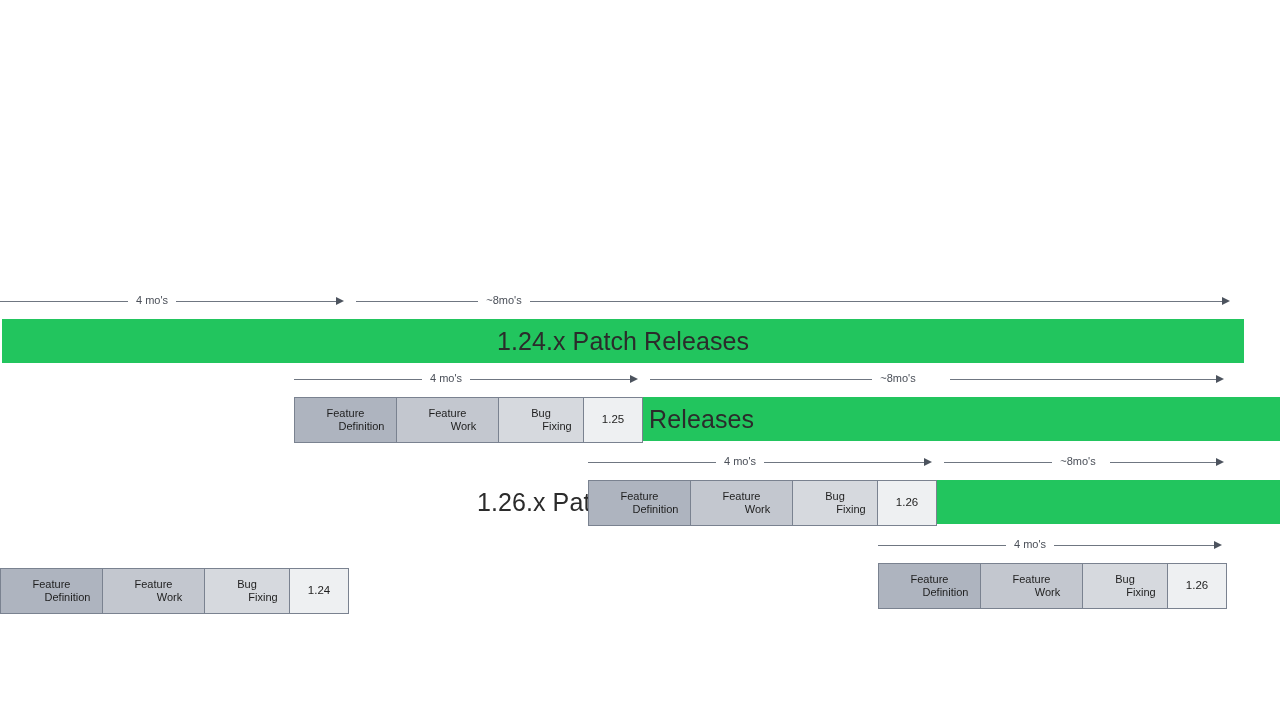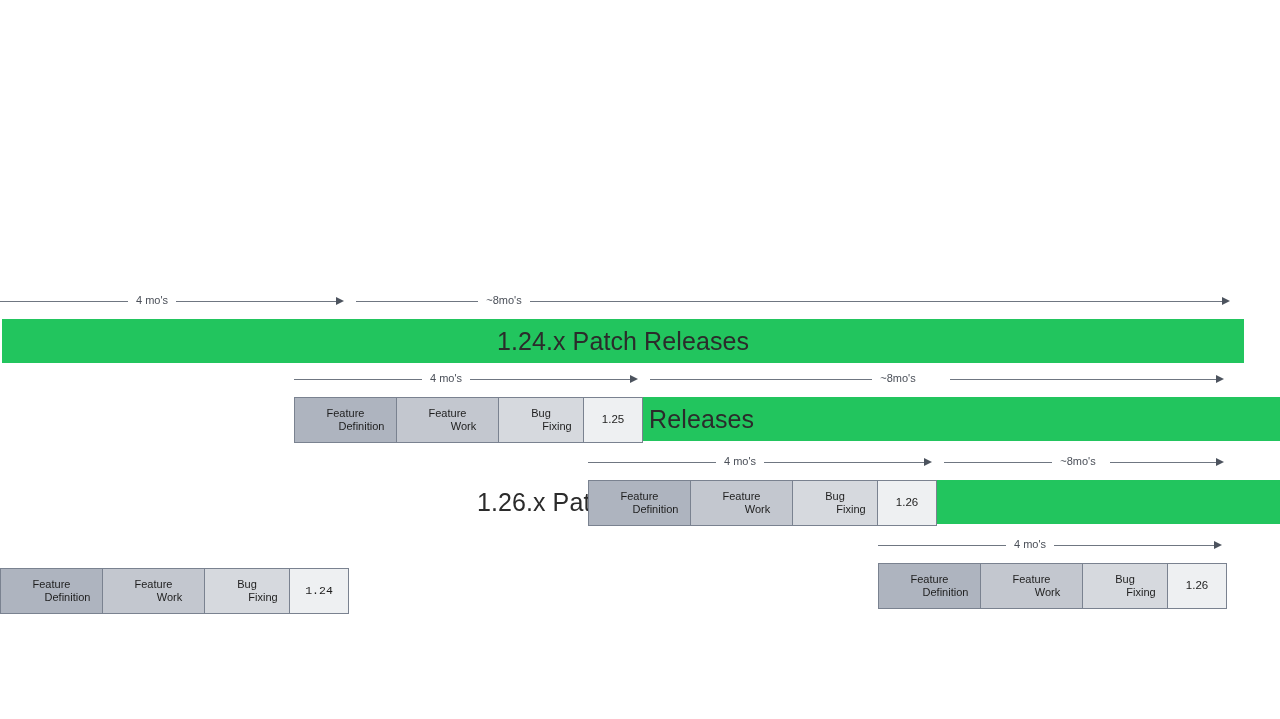--- a/index.html
+++ b/index.html
@@ -141,21 +141,21 @@
           <span class="line2">Definition</span>
         </div>
         <div class="phase-box phase-work" style="width: 103px;">
           <span>Feature</span>
           <span class="line2">Work</span>
         </div>
         <div class="phase-box phase-bug" style="width: 86px;">
           <span>Bug</span>
           <span class="line2">Fixing</span>
         </div>
-        <div class="phase-box phase-version" style="width: 60px; font-family: Liberation Mono, monospace;">
+        <div class="phase-box phase-version" style="width: 60px;">
           <span>1.24</span>
         </div>
       </div>
   </div>
 
   <div class="release-row" style="left:0px; top:326px; width:1280px; height:76px;">
 
     <div class="measure" style="left:294px; top:0px; width:346px;">
       <div class="seg" style="left:0px; width:128px;"></div>
       <div class="m-label" style="left:128px; width:48px;">4 mo's</div>

